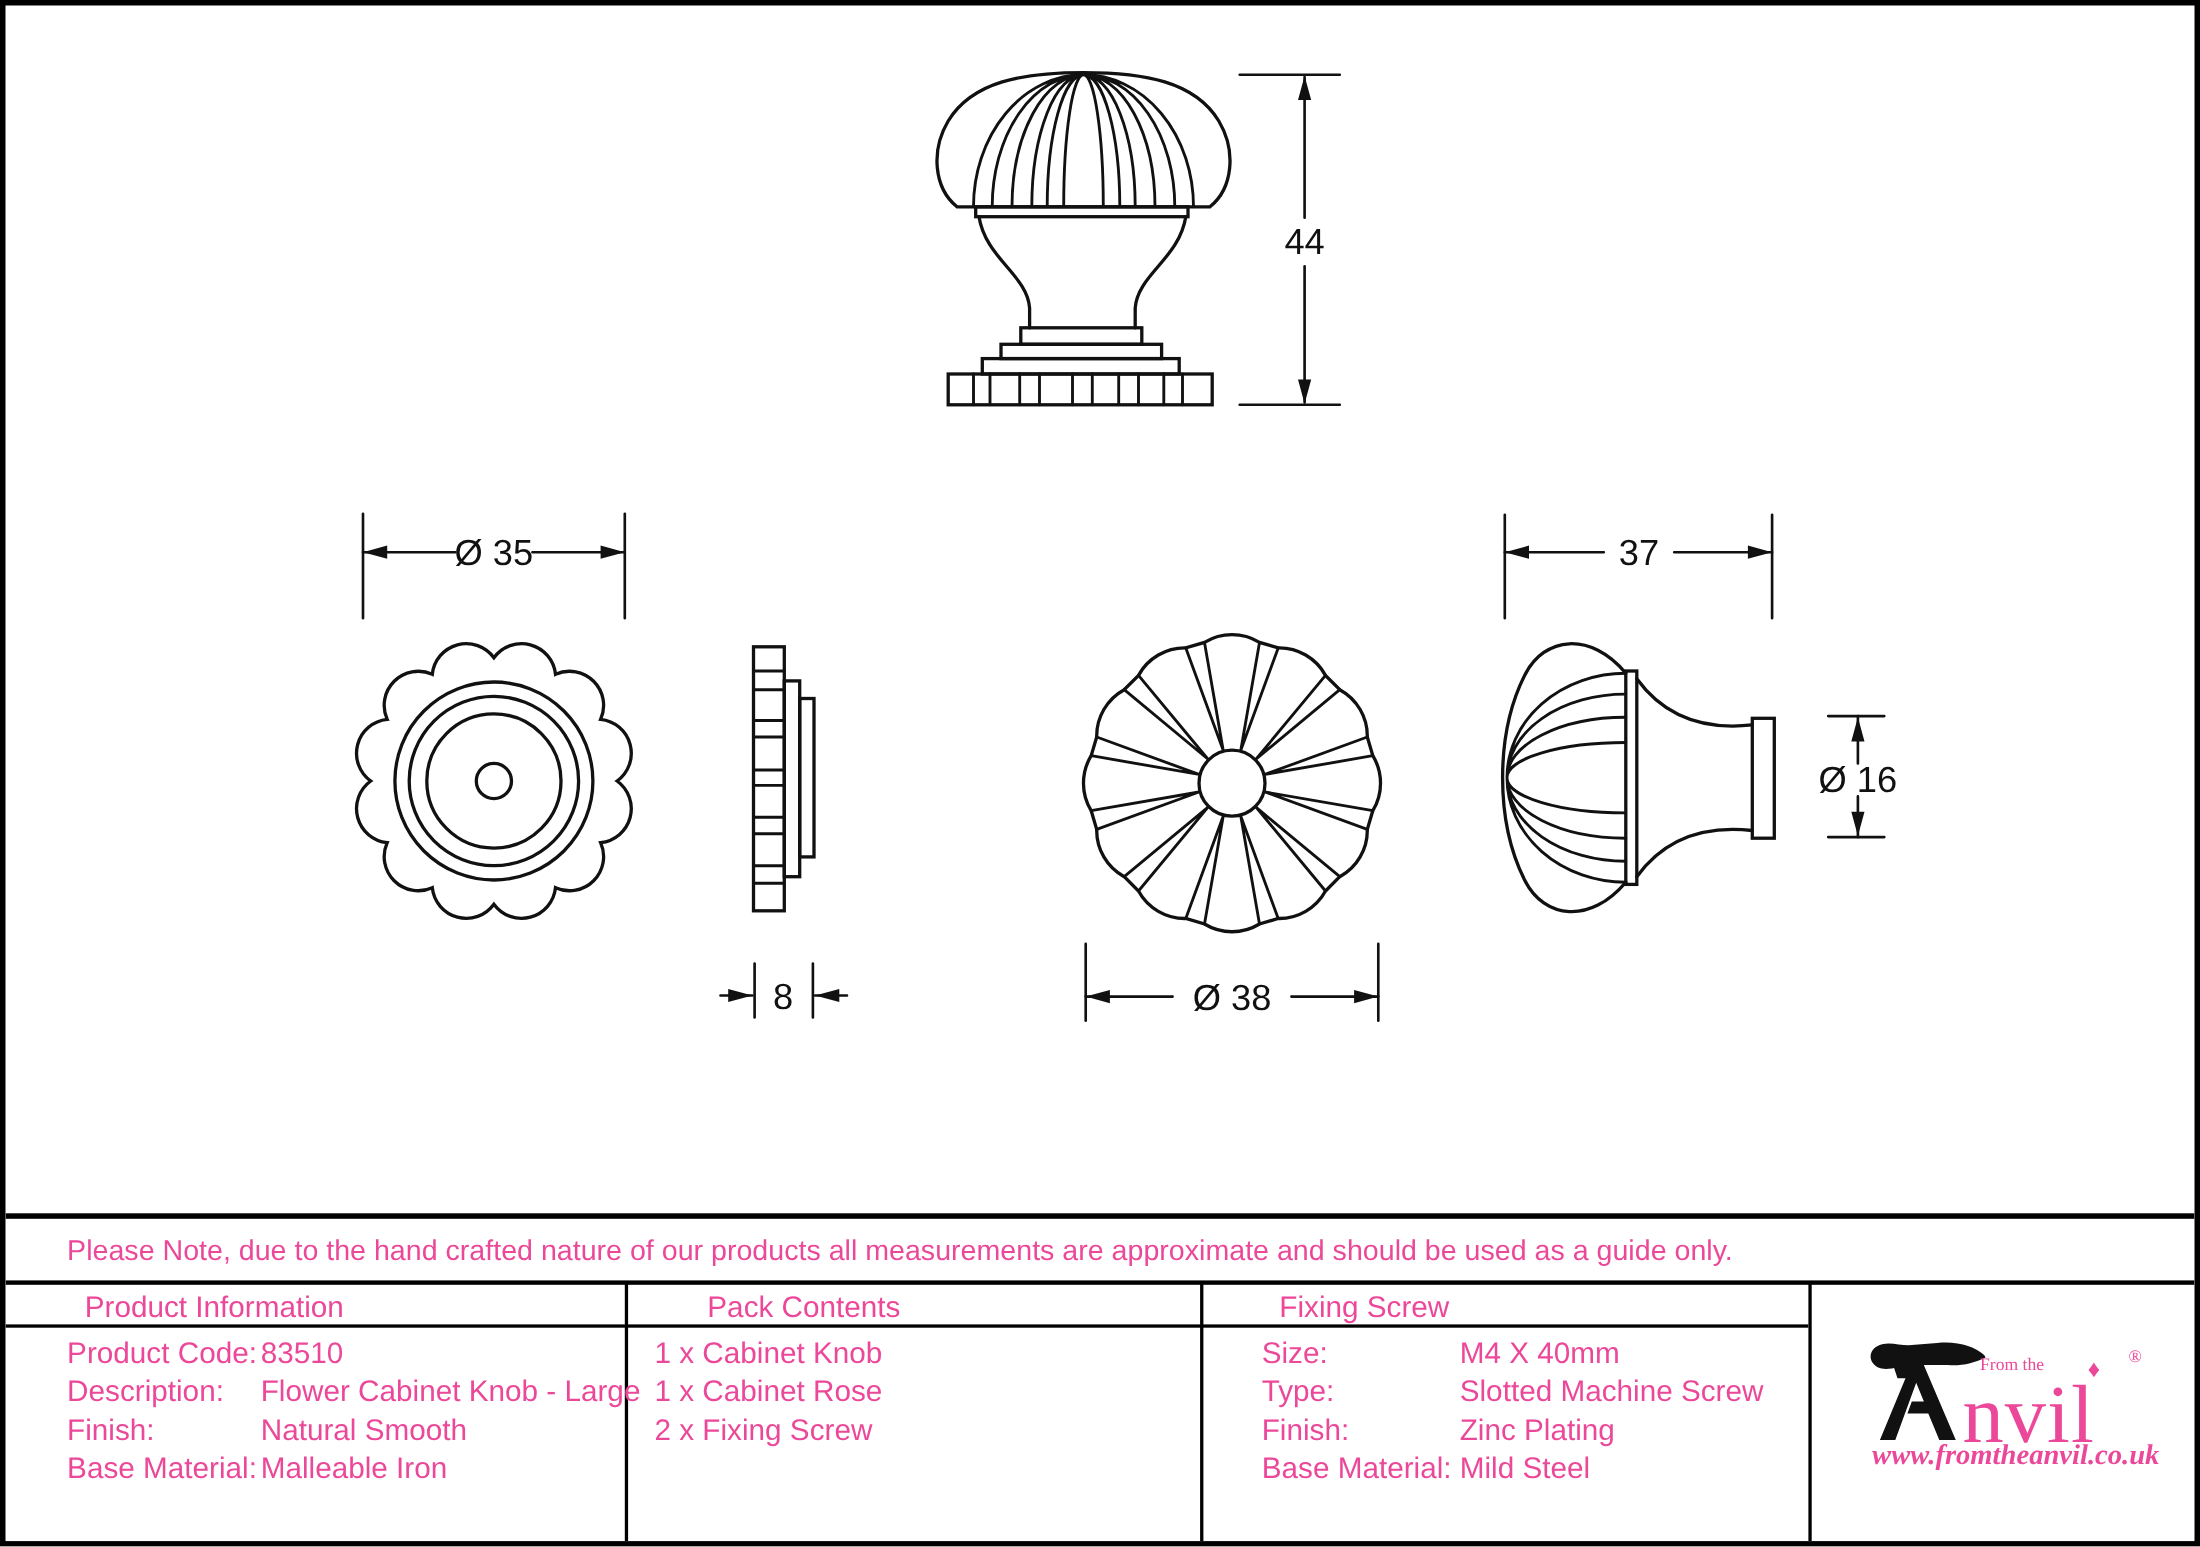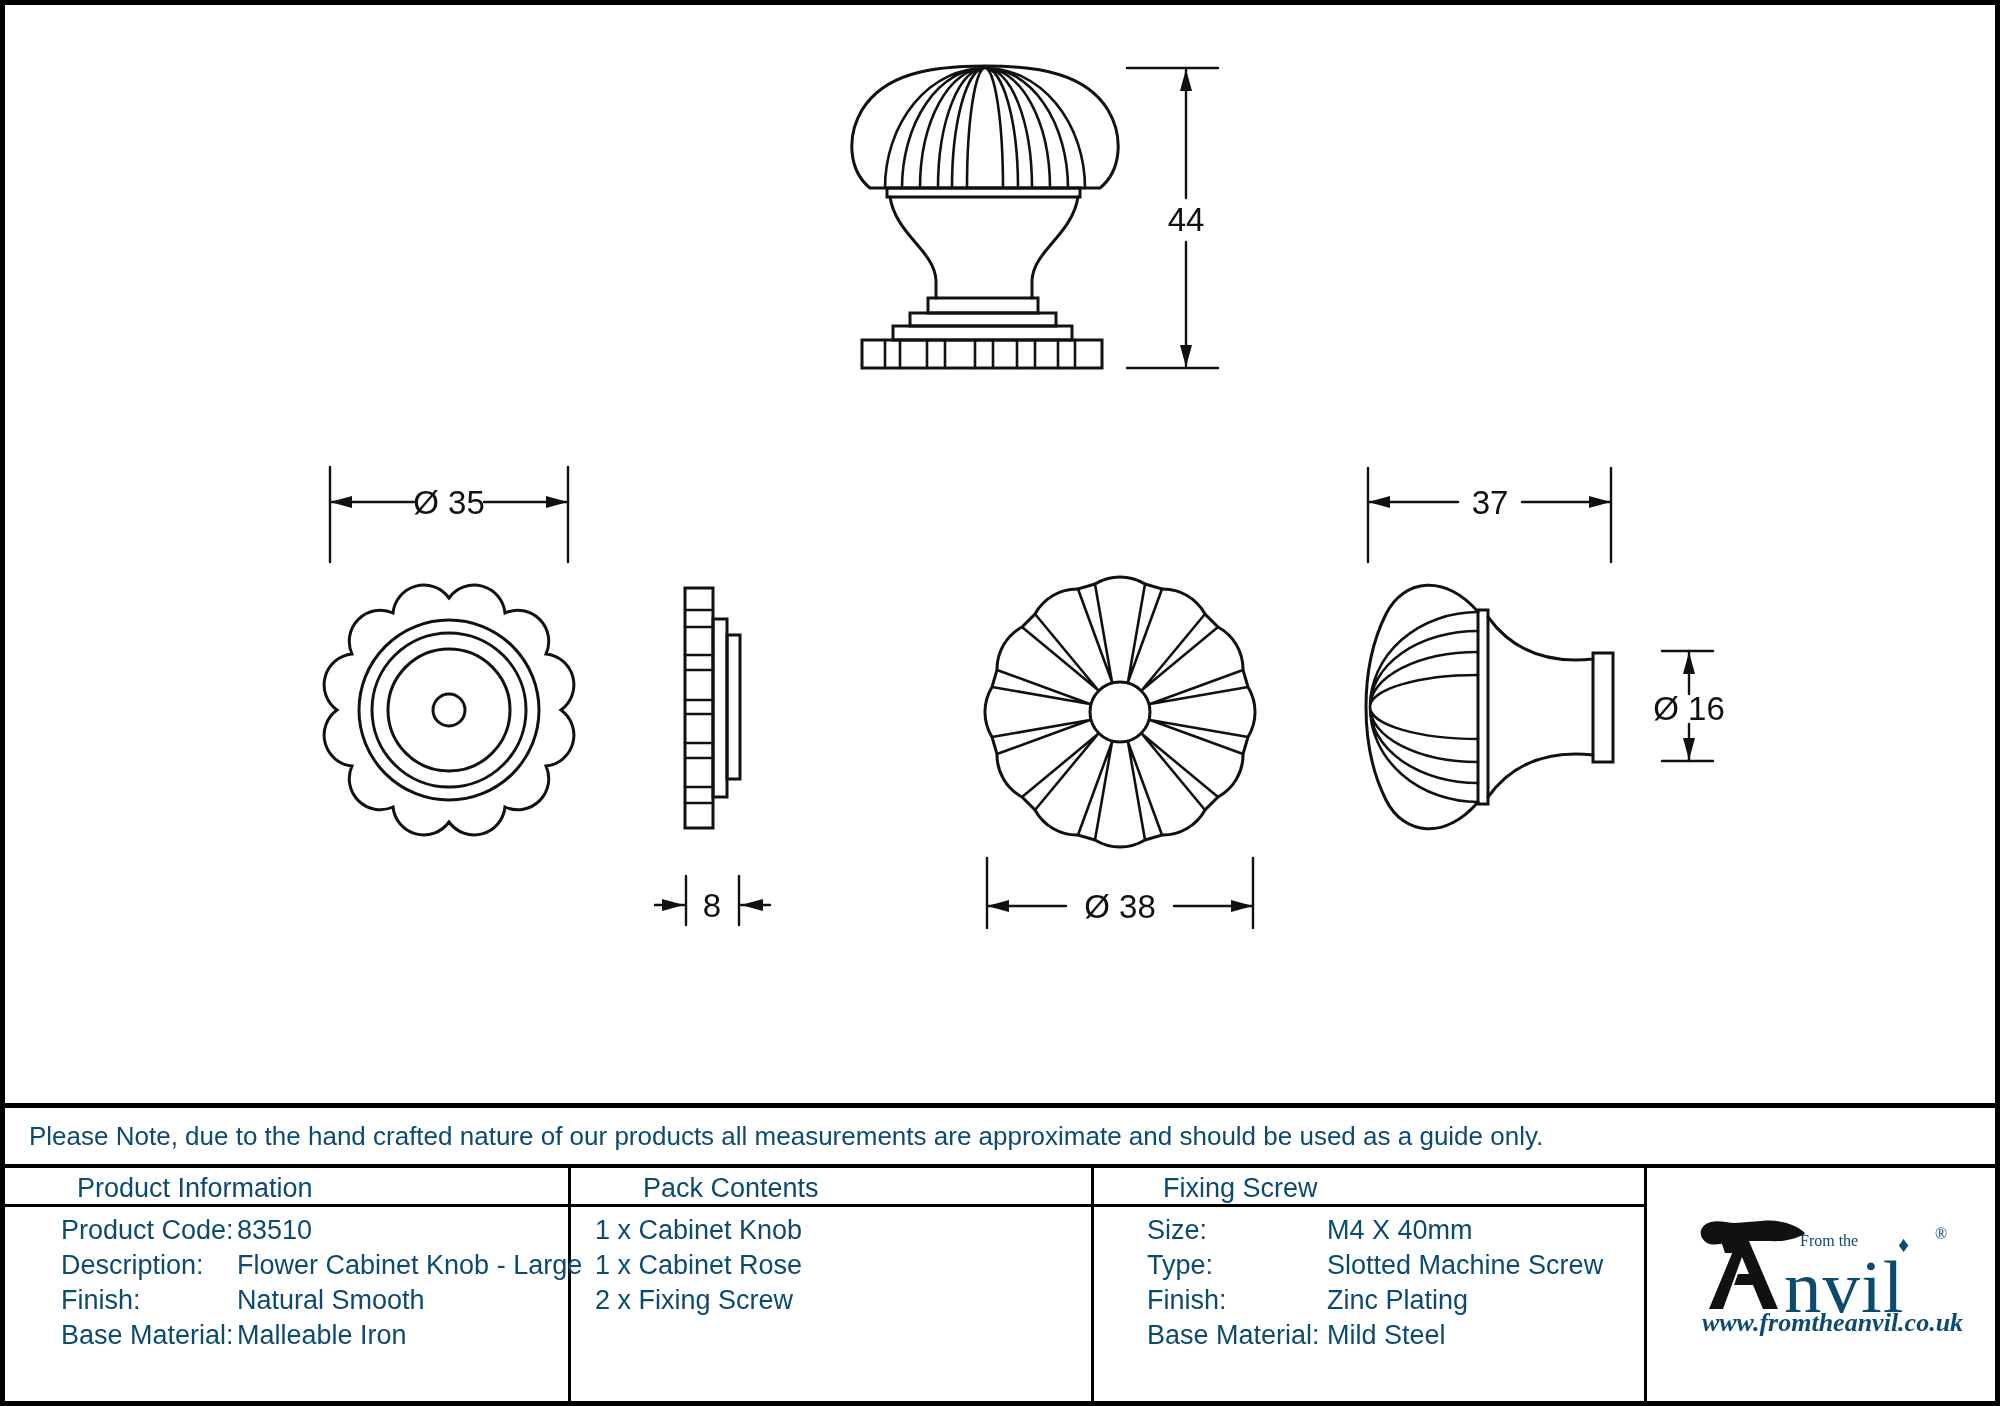--- a/index.html
+++ b/index.html
@@ -3,31 +3,31 @@
 <meta charset="utf-8">
 <style>
   html,body{margin:0;padding:0;background:#e8e8e8;}
   .page{
     position:relative;
     width:2000px;height:1406px;
     background:#ffffff;
     border:5px solid #000;
     box-sizing:border-box;
     font-family:"Liberation Sans",sans-serif;
-    color:#0c4a6e;
+    color:#ec4899;
     overflow:hidden;
   }
   .drawing-svg{position:absolute;left:-5px;top:-5px;}
   .note-bar{
     position:absolute;left:0;top:1098px;width:1990px;height:56px;
     border-top:5px solid #000;border-bottom:4px solid #000;
     display:flex;align-items:center;
     font-size:26px;
   }
-  .note-bar span{padding-left:24px;}
+  .note-bar span{padding-left:24px;margin-left:32px;}
   .vline{position:absolute;top:1160px;width:3px;height:236px;background:#000;}
   .header-underline{position:absolute;left:0;top:1199px;width:1639px;height:3px;background:#000;}
   .col-header{position:absolute;top:1168px;font-size:27px;margin-left:48px;}
   .kv-row{position:absolute;display:flex;font-size:27px;}
   .kv-label{flex:0 0 auto;margin-left:32px;}
   .pack-item{position:absolute;font-size:27px;}
   .logo{position:absolute;left:1647px;top:1160px;width:343px;height:236px;}
   .logo-fromthe{position:absolute;left:1795px;top:1227px;font-family:"Liberation Serif",serif;font-size:16px;}
   .logo-diamond{position:absolute;left:1893px;top:1227px;font-family:"Liberation Serif",serif;font-size:22px;}
   .logo-nvil{position:absolute;left:1779px;top:1244px;font-family:"Liberation Serif",serif;font-size:75px;line-height:75px;letter-spacing:1px;}

